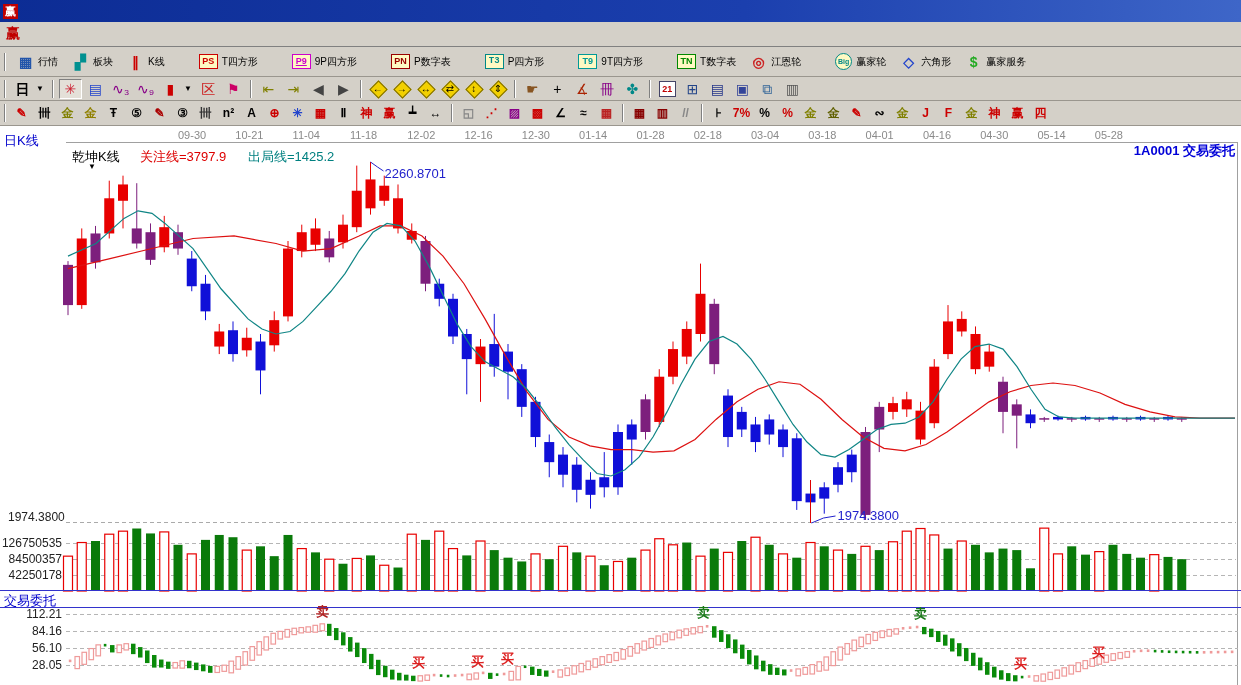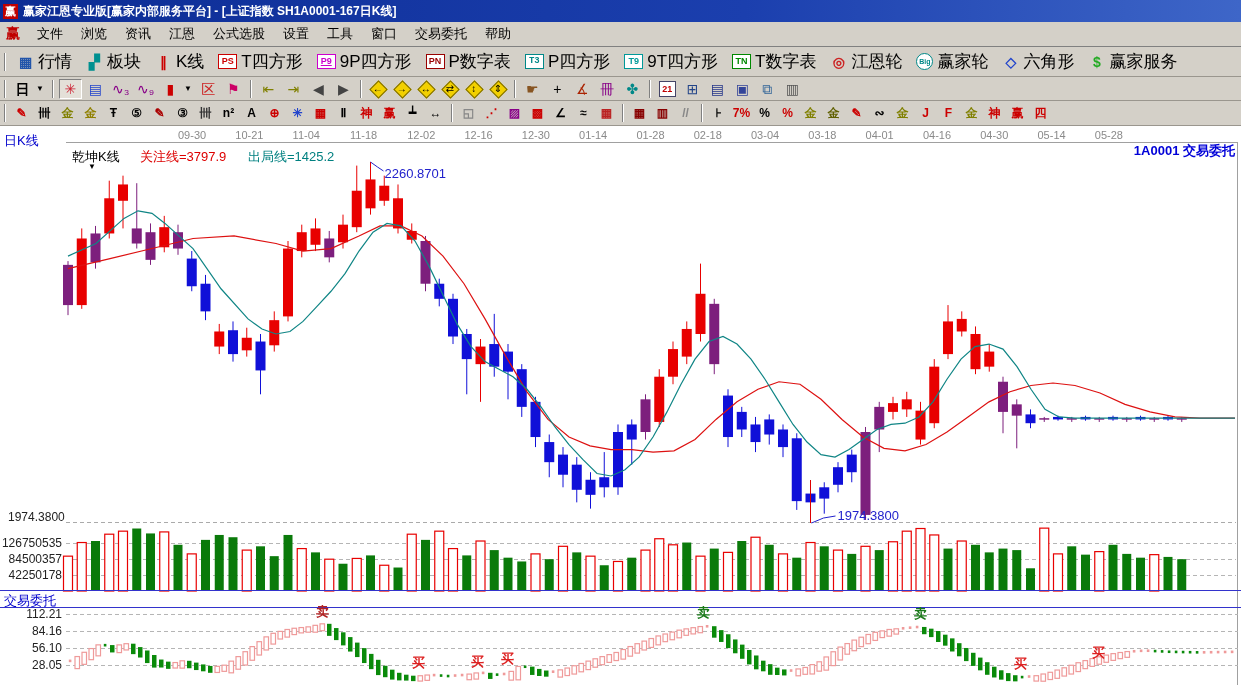--- a/index.html
+++ b/index.html
@@ -18,23 +18,23 @@
   
   .toolbar{position:absolute;left:0;background:#d4d0c8;display:flex;align-items:center;
     border-bottom:1px solid #9a968e;}
   #toolbar1{top:47px;width:1241px;height:29px;font-size:13px;}
   #toolbar2{top:77px;width:1241px;height:23px;}
   #toolbar3{top:101px;width:1241px;height:24px;}
   .tbtn{display:inline-flex;align-items:center;gap:4px;padding:2px 5px;margin:0 1px;border:1px solid transparent;color:#000;}
   .tbtn.pressed{border:1px solid #808080;border-right-color:#fff;border-bottom-color:#fff;background:#e4e0d8;}
   .tb-glyph{font-size:14px;line-height:16px;width:17px;text-align:center;}
   .tb-badge{display:inline-block;width:17px;height:13px;font-size:9px;font-weight:bold;line-height:13px;
-    text-align:center;border:1px solid;background:#ffffff;}
+    text-align:center;border:1px solid;background:#fef9c3;margin-left:20px;}
   .tb-badge.round{border-radius:50%;height:15px;width:15px;line-height:15px;font-size:7px;}
-  .tb-label{font-size:17px;}
+  .tb-label{font-size:10px;}
   .tb-sep{width:1px;height:18px;background:#808080;border-right:1px solid #fff;margin:0 4px;}
   .diamond{width:16px;height:16px;position:relative;display:inline-block;}
   .diamond:before{content:"";position:absolute;left:2px;top:2px;width:11px;height:11px;background:#f2d000;
     border:1px solid #7a6a00;transform:rotate(45deg);}
   .diamond span{position:absolute;left:0;top:0;width:16px;height:16px;line-height:16px;text-align:center;
     font-size:10px;color:#000;z-index:1;}
   .cal{display:inline-block;width:15px;height:14px;border:1px solid #446;background:#fff;color:#c00000;
     font-size:9px;font-weight:bold;text-align:center;line-height:14px;}
   .caret{font-size:8px;color:#000;margin-left:1px;}
   .small-btn3{display:inline-flex;align-items:center;justify-content:center;width:21px;height:19px;
@@ -49,37 +49,24 @@
   #lbl-watch{left:140px;top:22px;color:#dd0000;font-size:13px;}
   #lbl-exit{left:248px;top:22px;color:#008080;font-size:13px;}
   #lbl-symbol{right:6px;top:16px;color:#0000d8;font-size:13px;font-weight:bold;}
   #lbl-energy{left:4px;top:466px;color:#0000cc;font-size:13px;}
 </style>
 </head>
 <body>
 
 <div id="titlebar">
   <span class="applogo">赢</span>
-  <span>赢家江恩专业版[赢家内部服务平台] - [上证指数  SH1A0001-167日K线]</span>
 </div>
 
 <div id="menubar">
   <span class="applogo2">赢</span>
-  <span id="menu-items" style="display:flex;">
-      <span class="menu-item">文件</span>
-      <span class="menu-item">浏览</span>
-      <span class="menu-item">资讯</span>
-      <span class="menu-item">江恩</span>
-      <span class="menu-item">公式选股</span>
-      <span class="menu-item">设置</span>
-      <span class="menu-item">工具</span>
-      <span class="menu-item">窗口</span>
-      <span class="menu-item">交易委托</span>
-      <span class="menu-item">帮助</span>
-    </span>
 </div>
 
 <div id="toolbar1" class="toolbar">
     <span class="tb-sep"></span>
     <button class="tbtn" style="background: none;">
       <span class="tb-glyph" style="color: rgb(34, 85, 170); font-weight: bold;">▦</span>
       <span class="tb-label">行情</span>
     </button>
     <button class="tbtn" style="background: none;">
       <span class="tb-glyph" style="color: rgb(0, 144, 144); font-weight: bold;">▞</span>

